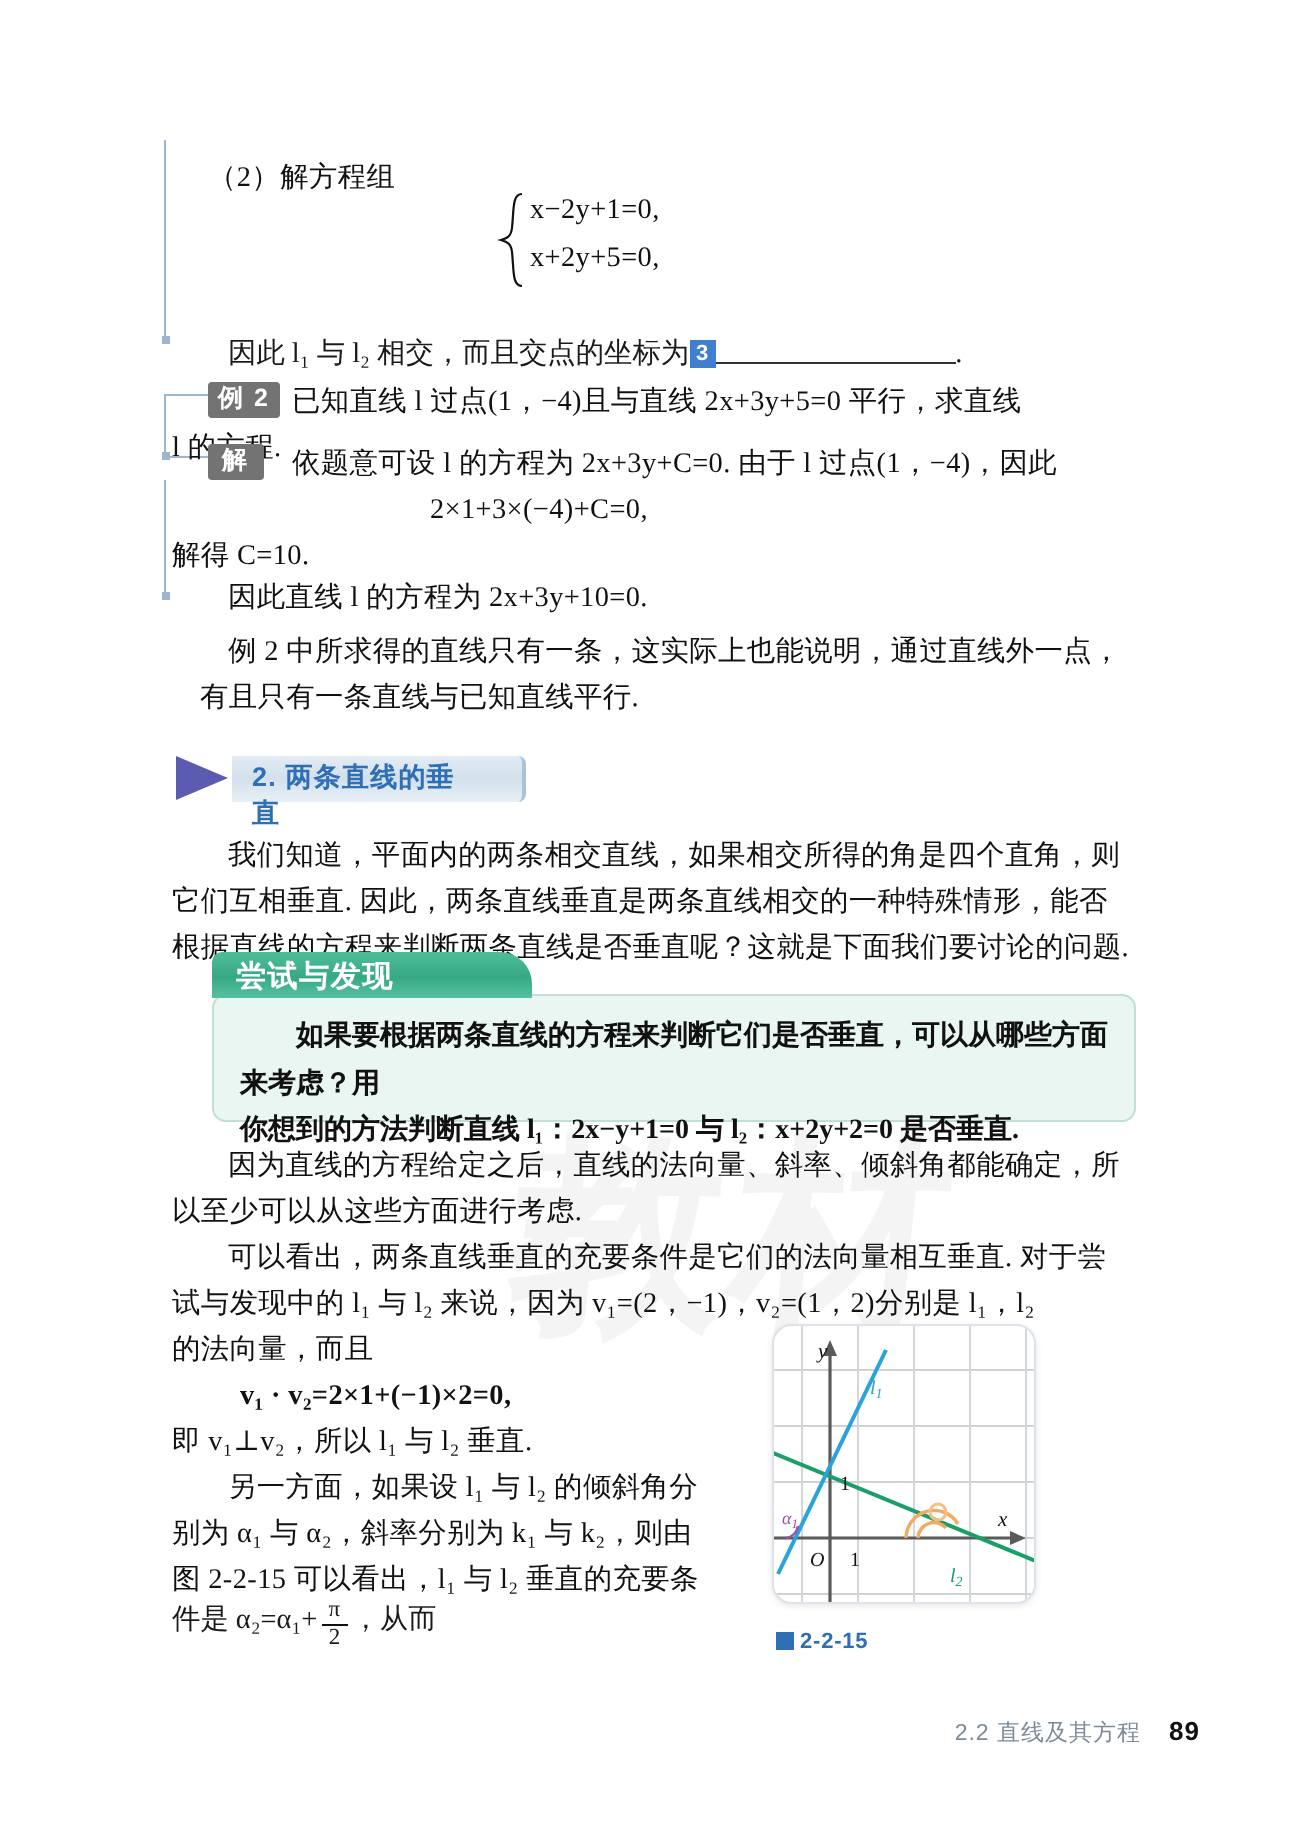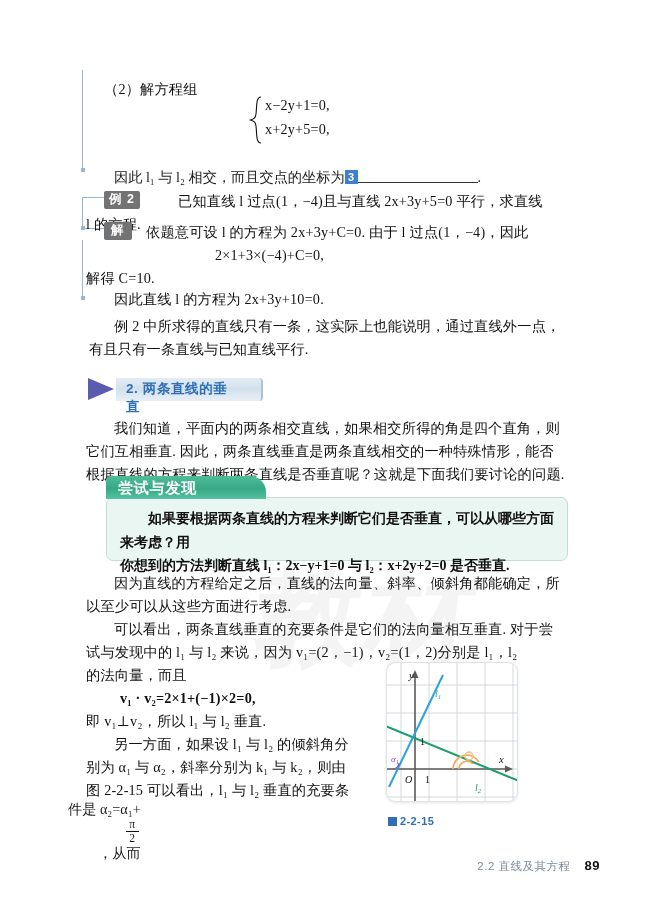--- a/index.html
+++ b/index.html
@@ -241,31 +241,31 @@
       <div class="tx" style="left:17px; top:-2px; position:absolute;">x−2y+1=0,</div>
       <div class="tx" style="left:17px; top:22px; position:absolute;">x+2y+5=0,</div>
     </div>
 
 
     <div style="position:absolute; left:114px; top:166px; font-size:14.2px; line-height:23px; white-space:nowrap;">
       <span>因此 l₁ 与 l₂ 相交，而且交点的坐标为</span><span class="bluesq">3</span><span class="blank"></span><span>.</span>
     </div>
 
     <div class="badge" style="left:104px; top:191px;">例 2</div>
-    <div class="tx" style="left:146px; top:190px;margin-left:32px;">已知直线 l 过点(1，−4)且与直线 2x+3y+5=0 平行，求直线</div>
+    <div class="tx" style="left:146px; top:190px;">已知直线 l 过点(1，−4)且与直线 2x+3y+5=0 平行，求直线</div>
     <div class="tx" style="left:86px; top:213px;">l 的方程.</div>
 
     <div class="badge" style="left:104px; top:222px; padding:1px 7px 2px 7px;">解</div>
     <div class="tx" style="left:146px; top:221px;">依题意可设 l 的方程为 2x+3y+C=0.  由于 l 过点(1，−4)，因此</div>
     <div class="tx" style="left:215px; top:244px;">2×1+3×(−4)+C=0,</div>
     <div class="tx" style="left:86px; top:267px;">解得 C=10.</div>
     <div class="tx" style="left:114px; top:288px;">因此直线 l 的方程为 2x+3y+10=0.</div>
 
     <div class="tx" style="left:114px; top:315px;">例 2 中所求得的直线只有一条，这实际上也能说明，通过直线外一点，</div>
-    <div class="tx" style="left:89px; top:338px;">有且只有一条直线与已知直线平行.</div>
+    <div class="tx" style="left:100px; top:338px;">有且只有一条直线与已知直线平行.</div>
 
     <div class="sec-head">
       <div class="sec-band"></div>
       <div class="sec-arrow"></div>
       <div class="sec-title">2. 两条直线的垂直</div>
     </div>
 
     <div class="tx" style="left:114px; top:417px;">我们知道，平面内的两条相交直线，如果相交所得的角是四个直角，则</div>
     <div class="tx" style="left:86px; top:440px;">它们互相垂直.  因此，两条直线垂直是两条直线相交的一种特殊情形，能否</div>
     <div class="tx" style="left:86px; top:463px;">根据直线的方程来判断两条直线是否垂直呢？这就是下面我们要讨论的问题.</div>
@@ -286,21 +286,21 @@
     <div class="tx" style="left:114px; top:618px;">可以看出，两条直线垂直的充要条件是它们的法向量相互垂直.  对于尝</div>
     <div class="tx" style="left:86px; top:641px;">试与发现中的 l₁ 与 l₂ 来说，因为 v₁=(2，−1)，v₂=(1，2)分别是 l₁，l₂</div>
     <div class="tx" style="left:86px; top:664px;">的法向量，而且</div>
     <div class="tx bold" style="left:120px; top:687px;">v₁ · v₂=2×1+(−1)×2=0,</div>
     <div class="tx" style="left:86px; top:710px;">即 v₁⊥v₂，所以 l₁ 与 l₂ 垂直.</div>
 
     <div class="tx" style="left:114px; top:733px;">另一方面，如果设 l₁ 与 l₂ 的倾斜角分</div>
     <div class="tx" style="left:86px; top:756px;">别为 α₁ 与 α₂，斜率分别为 k₁ 与 k₂，则由</div>
     <div class="tx" style="left:86px; top:779px;">图 2-2-15 可以看出，l₁ 与 l₂ 垂直的充要条</div>
 
-    <div style="position:absolute; left:68px; top:800px; font-size:14.2px; white-space:nowrap; display:flex; align-items:flex-end; height:26px;flex-direction:column;">
+    <div style="position:absolute; left:86px; top:800px; font-size:14.2px; white-space:nowrap; display:flex; align-items:flex-start; height:26px;">
       <span>件是 α₂=α₁+</span>
       <span style="display:inline-flex; flex-direction:column; align-items:center; font-size:11.5px; line-height:11px; margin:0 2px;">
         <span style="padding:0 2px;">π</span>
         <span style="display:block; width:13px; height:1px; background:#111; margin:1px 0;"></span>
         <span style="padding:0 2px;">2</span>
       </span>
       <span>，从而</span>
     </div>
 
     <div class="fig-card">

